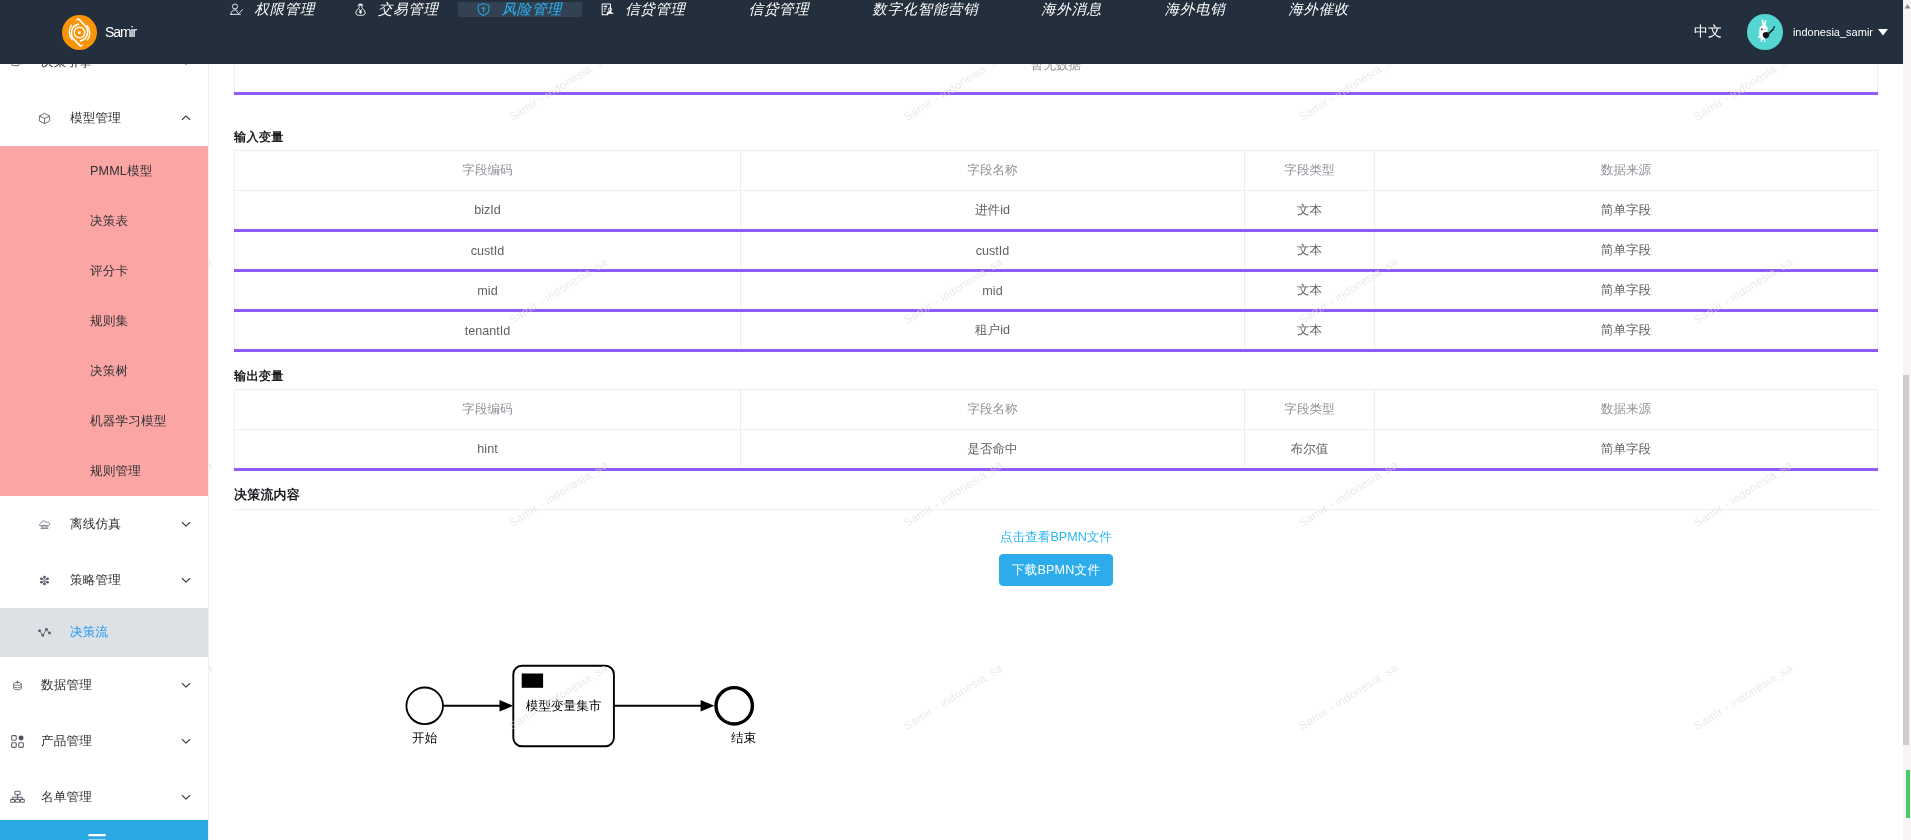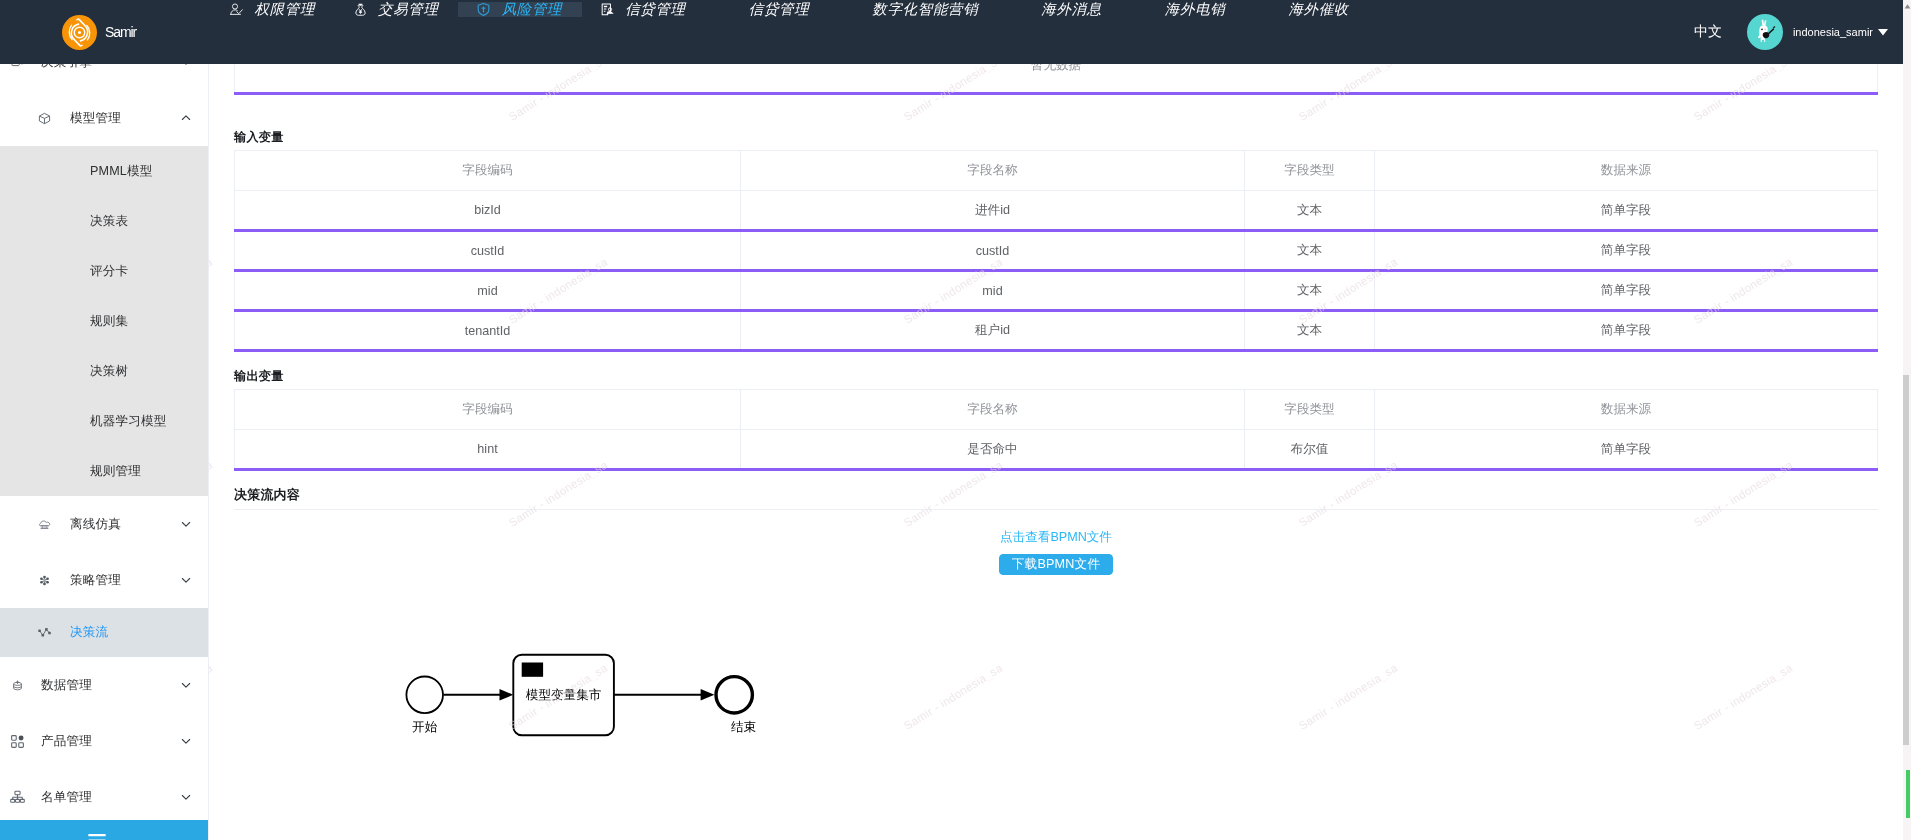--- a/index.html
+++ b/index.html
@@ -40,21 +40,21 @@
            border-right:1px solid #ebeef5;z-index:20;overflow:hidden;}
   .menu{position:absolute;top:-30px;left:0;width:208px;}
   .mitem{height:56px;display:flex;align-items:center;padding:0 17px 0 38px;color:#303133;
          font-size:12.6px;cursor:pointer;letter-spacing:0.15px;}
   .mitem .micon{width:13px;height:18px;margin-right:19px;display:inline-flex;
                 align-items:center;justify-content:center;color:#5f6670;flex:0 0 13px;}
   .mitem .micon svg{overflow:visible;}
   .mitem .mlabel{flex:1;}
   .mitem .arrow{width:10px;height:10px;display:inline-flex;align-items:center;
                 justify-content:center;color:#3a3f47;}
-  .subwrap{background:#e5e5e5;}
+  .subwrap{background:#fca5a5;}
   .subitem{height:50px;display:flex;align-items:center;padding-left:90px;color:#303133;
            font-size:12.6px;cursor:pointer;letter-spacing:0.15px;}
   .mitem.lvl2{padding-left:38px;height:49px;}
   .mitem.lvl1{padding-left:12px;}
   .mitem.lvl1 .micon{width:11px;flex:0 0 11px;margin-right:18px;}
   .mitem.lvl2 .micon{margin-right:19px;}
   .mitem.active2{background:#dce1e6;color:#2196f3;}
   .sbfoot{position:absolute;bottom:0;left:0;width:208px;height:20px;background:#2aa8e4;
           cursor:pointer;overflow:hidden;}
   .sbfoot span{position:absolute;left:88px;top:14px;}
@@ -74,21 +74,21 @@
               padding:0;}
   table.vt td{color:#606266;font-size:12.6px;text-align:center;
               border-bottom:3px solid #8b5cf6;border-right:1px solid #ebeef5;height:40px;
               padding:0;margin-top:16px;}
   table.vt th:last-child,table.vt td:last-child{border-right:none;}
   .flowhdr{font-size:13px;color:#1b1d21;font-weight:bold;height:39px;
            display:flex;align-items:flex-end;padding-bottom:5px;
            border-bottom:1px solid #ebeef5;letter-spacing:0.2px;}
   .viewlink{color:#2db7f5;font-size:12.6px;text-align:center;cursor:pointer;padding-top:19px;}
   .dlbtn{display:block;margin:8px auto 0 auto;background:#2dacec;border:1px solid #2dacec;
-         color:#fff;font-size:12.6px;padding:0 12px;height:21px;border-radius:4px;cursor:pointer;
+         color:#fff;font-size:12.6px;padding:0 12px;height:32px;border-radius:4px;cursor:pointer;
          font-family:inherit;letter-spacing:0.2px;}
   .bpmn{position:relative;height:230px;margin-top:51px;}
   .bpmn svg{position:absolute;left:0;top:0;}
   .bpmnlabel{position:absolute;font-size:12.6px;color:#000;white-space:nowrap;
              font-family:"Liberation Sans","DejaVu Sans",sans-serif;}
   
   .scrollbar{position:absolute;top:0;right:0;width:8px;height:840px;background:#f8f3f5;z-index:60;}
   .sb-up{position:absolute;top:2px;left:0;width:8px;height:9px;display:flex;
          align-items:center;justify-content:center;}
   .sb-thumb{position:absolute;left:0;top:375px;width:6px;height:370px;background:#cdcdcd;}

